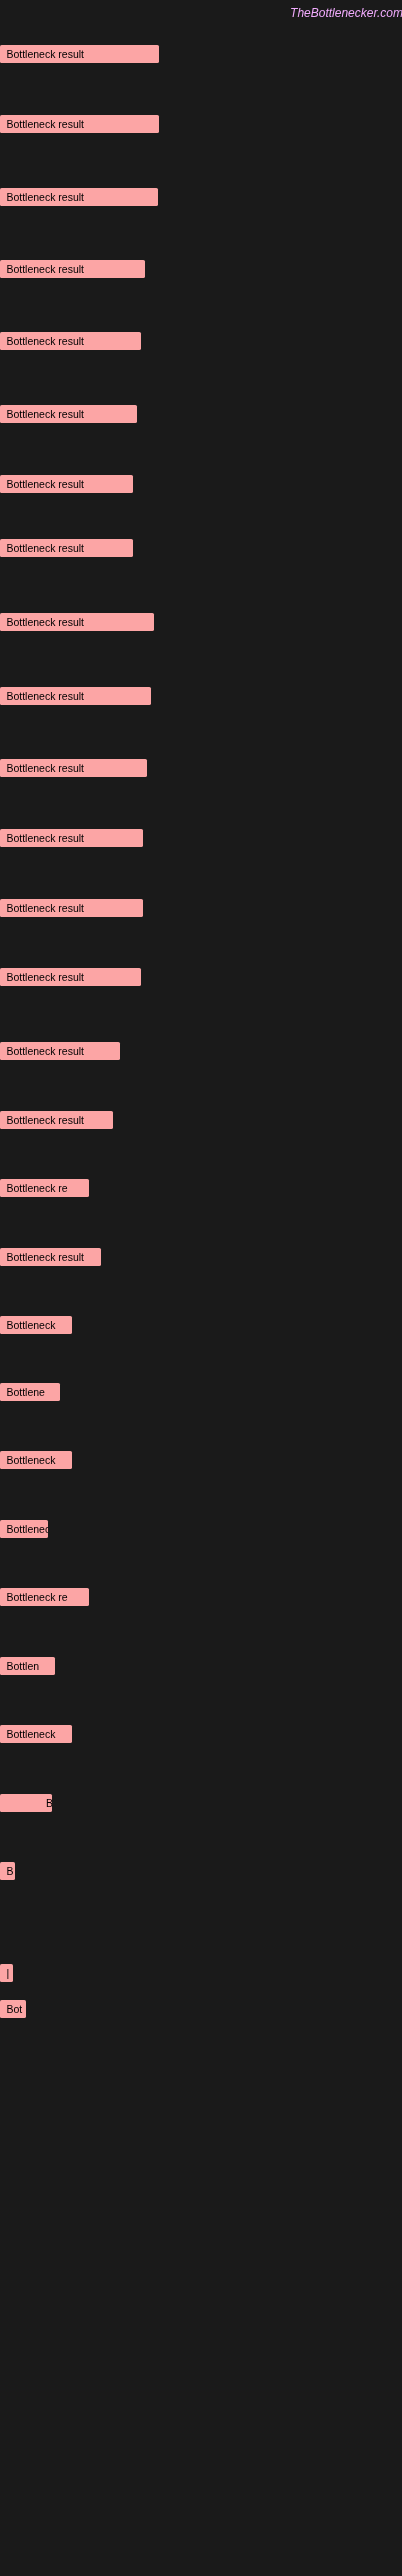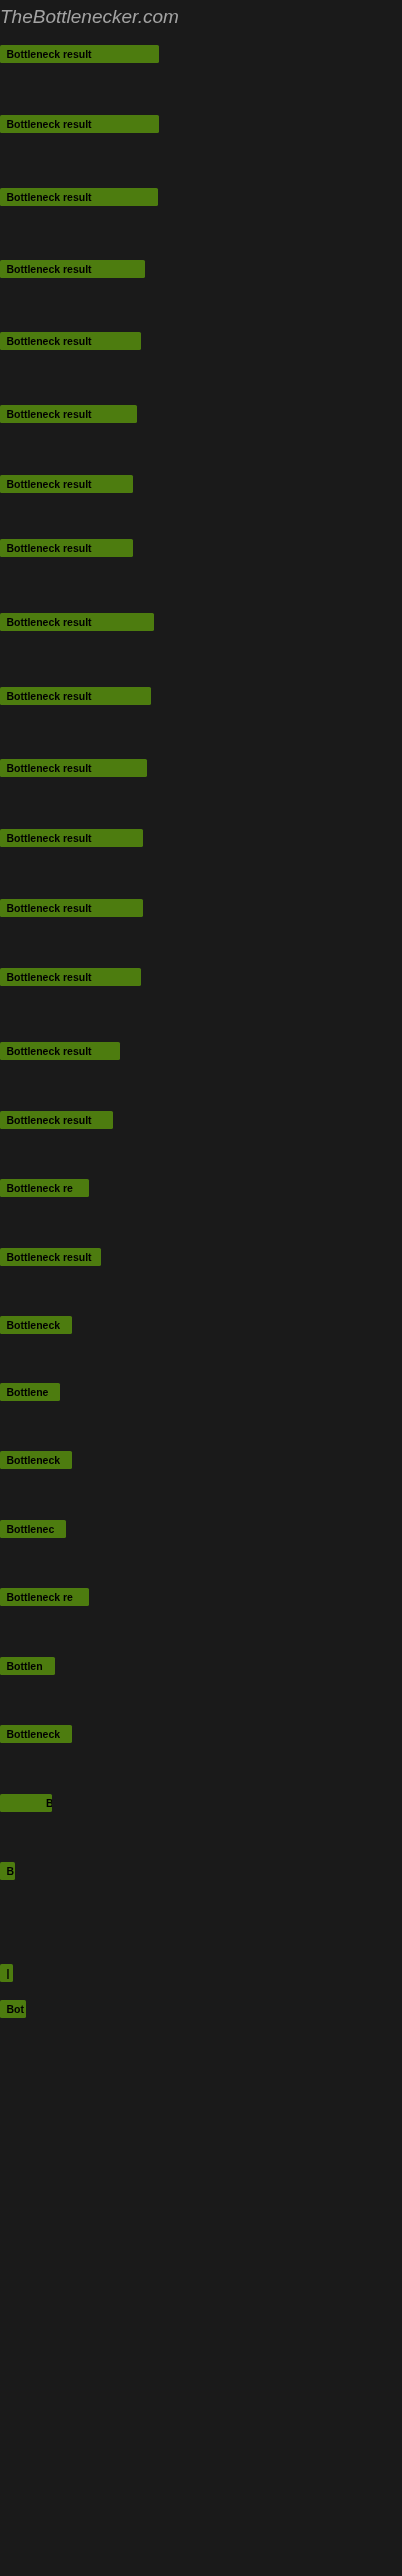--- a/index.html
+++ b/index.html
@@ -10,37 +10,37 @@
 
     body {
       background-color: #1a1a1a;
       width: 403px;
       min-height: 2576px;
       font-family: Arial, sans-serif;
       position: relative;
     }
 
     .site-title {
-      text-align: left;
-      color: #a3a3a3;
-      font-size: 19px;
+      text-align: right;
+      color: #f0abfc;
+      font-size: 12px;
       padding: 6.4px 0;
       font-style: italic;
     }
 
     .bottleneck-item {
       position: absolute;
       left: 0;
     }
 
     .bottleneck-badge {
-      background-color: #4d7c0f;
+      background-color: #fca5a5;
       color: #000;
       font-size: 10.5px;
-      font-weight: bold;
+      font-weight: normal;
       padding: 3.2px 6.4px;
       display: inline-block;
       border-radius: 1.6px;
       white-space: nowrap;
       overflow: hidden;
     }
   </style>
 </head>
 <body>
 
@@ -61,21 +61,21 @@
     <div class="bottleneck-item" style="top: 829px; left: 0px;"><span class="bottleneck-badge" style="max-width: 143px; width: 143px;">Bottleneck result</span></div>
     <div class="bottleneck-item" style="top: 899px; left: 0px;"><span class="bottleneck-badge" style="max-width: 143px; width: 143px;">Bottleneck result</span></div>
     <div class="bottleneck-item" style="top: 968px; left: 0px;"><span class="bottleneck-badge" style="max-width: 141px; width: 141px;">Bottleneck result</span></div>
     <div class="bottleneck-item" style="top: 1042px; left: 0px;"><span class="bottleneck-badge" style="max-width: 120px; width: 120px;">Bottleneck result</span></div>
     <div class="bottleneck-item" style="top: 1111px; left: 0px;"><span class="bottleneck-badge" style="max-width: 113px; width: 113px;">Bottleneck result</span></div>
     <div class="bottleneck-item" style="top: 1179px; left: 0px;"><span class="bottleneck-badge" style="max-width: 89px; width: 89px;">Bottleneck re</span></div>
     <div class="bottleneck-item" style="top: 1248px; left: 0px;"><span class="bottleneck-badge" style="max-width: 101px; width: 101px;">Bottleneck result</span></div>
     <div class="bottleneck-item" style="top: 1316px; left: 0px;"><span class="bottleneck-badge" style="max-width: 72px; width: 72px;">Bottleneck</span></div>
     <div class="bottleneck-item" style="top: 1383px; left: 0px;"><span class="bottleneck-badge" style="max-width: 60px; width: 76px;">Bottlene</span></div>
     <div class="bottleneck-item" style="top: 1451px; left: 0px;"><span class="bottleneck-badge" style="max-width: 72px; width: 72px;">Bottleneck</span></div>
-    <div class="bottleneck-item" style="top: 1520px; left: 0px;"><span class="bottleneck-badge" style="max-width: 66px; width: 66px;">Bottlenec</span></div>
+    <div class="bottleneck-item" style="top: 1520px; left: 0px;"><span class="bottleneck-badge" style="max-width: 66px; width: 48px;">Bottlenec</span></div>
     <div class="bottleneck-item" style="top: 1588px; left: 0px;"><span class="bottleneck-badge" style="max-width: 89px; width: 89px;">Bottleneck re</span></div>
     <div class="bottleneck-item" style="top: 1657px; left: 0px;"><span class="bottleneck-badge" style="max-width: 55px; width: 64px;">Bottlen</span></div>
     <div class="bottleneck-item" style="top: 1725px; left: 0px;"><span class="bottleneck-badge" style="max-width: 72px; width: 72px;">Bottleneck</span></div>
     <div class="bottleneck-item" style="top: 1794px; left: 0px;"><span class="bottleneck-badge" style="max-width: 22.5px; width: 22.5px; padding-left: 46px;">Bo</span></div>
     <div class="bottleneck-item" style="top: 1862px; left: 0px;"><span class="bottleneck-badge" style="max-width: 14.5px; width: 14.5px;">B</span></div>
     <div class="bottleneck-item" style="top: 1964px; left: 0px;"><span class="bottleneck-badge" style="max-width: 9.7px; width: 9.7px;">|</span></div>
     <div class="bottleneck-item" style="top: 2000px; left: 0px;"><span class="bottleneck-badge" style="max-width: 26px; width: 26px;">Bot</span></div>
   </div>
 
 

